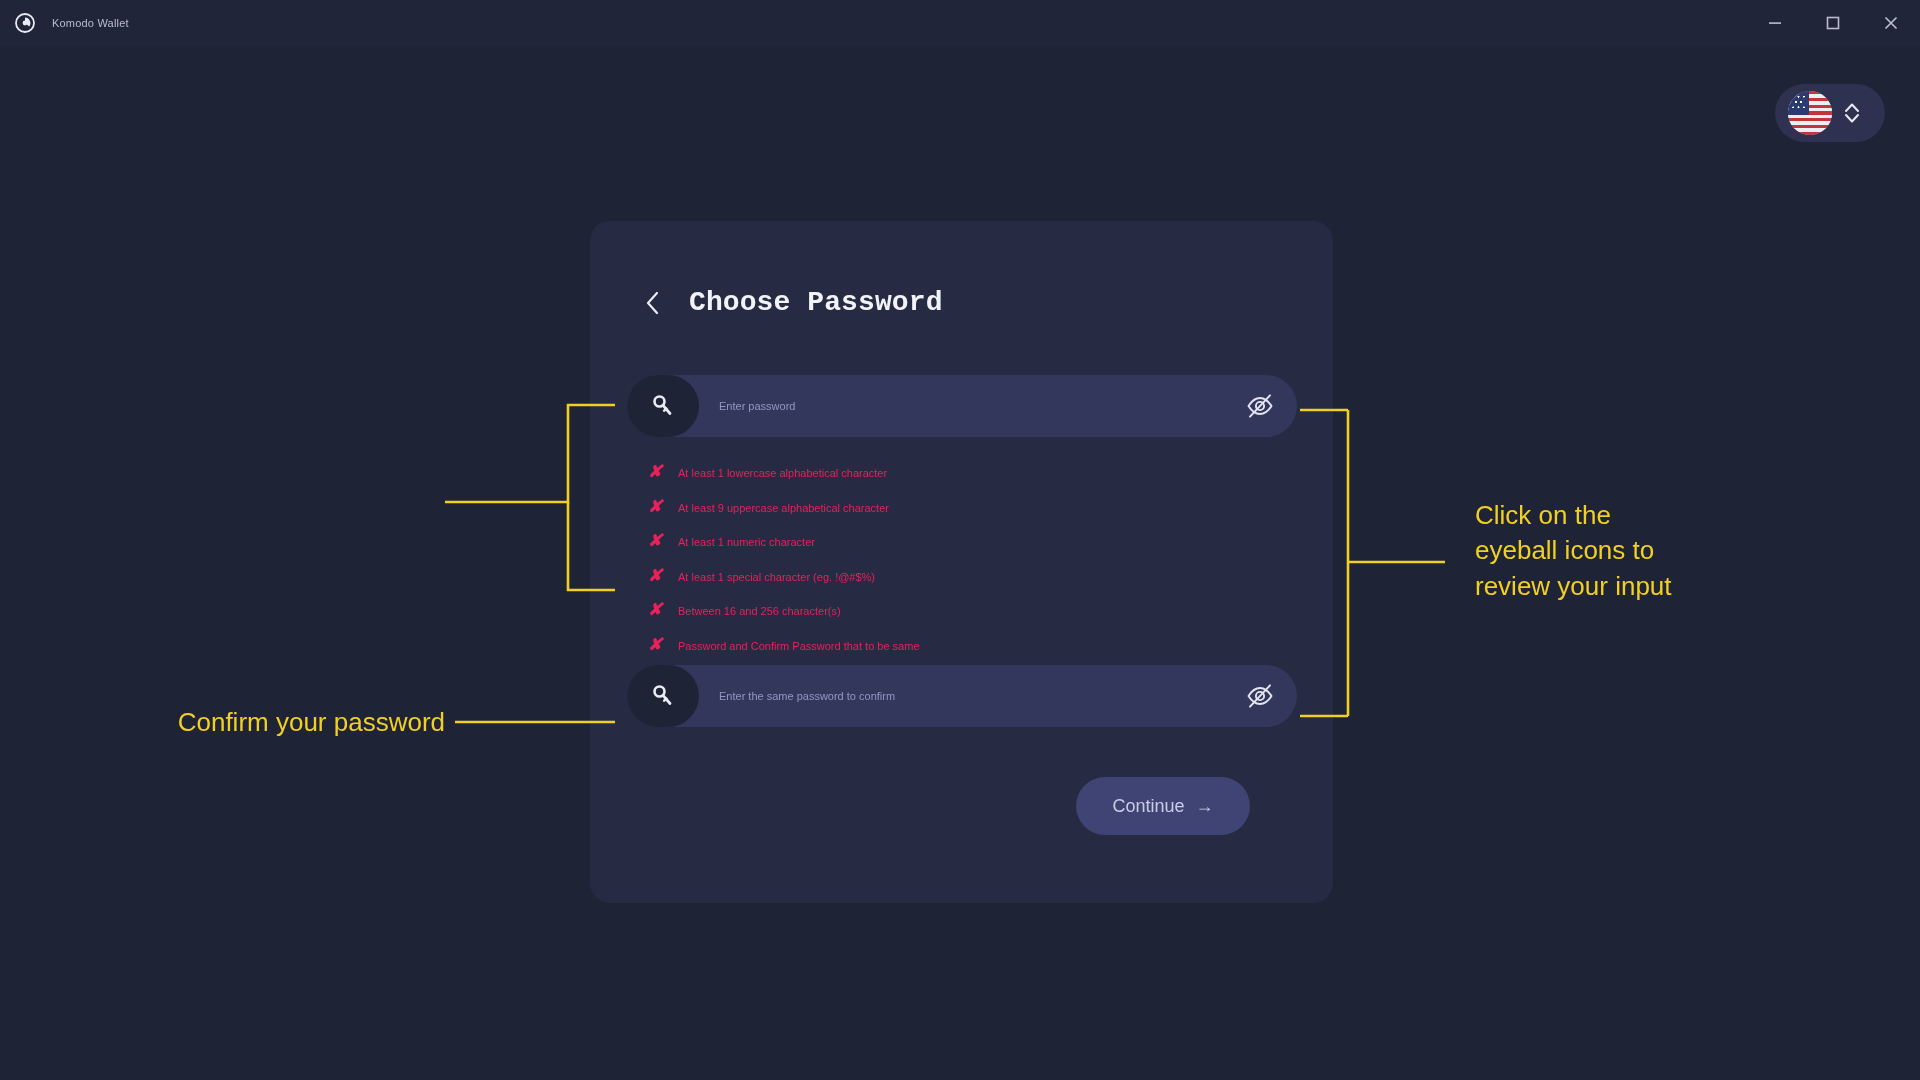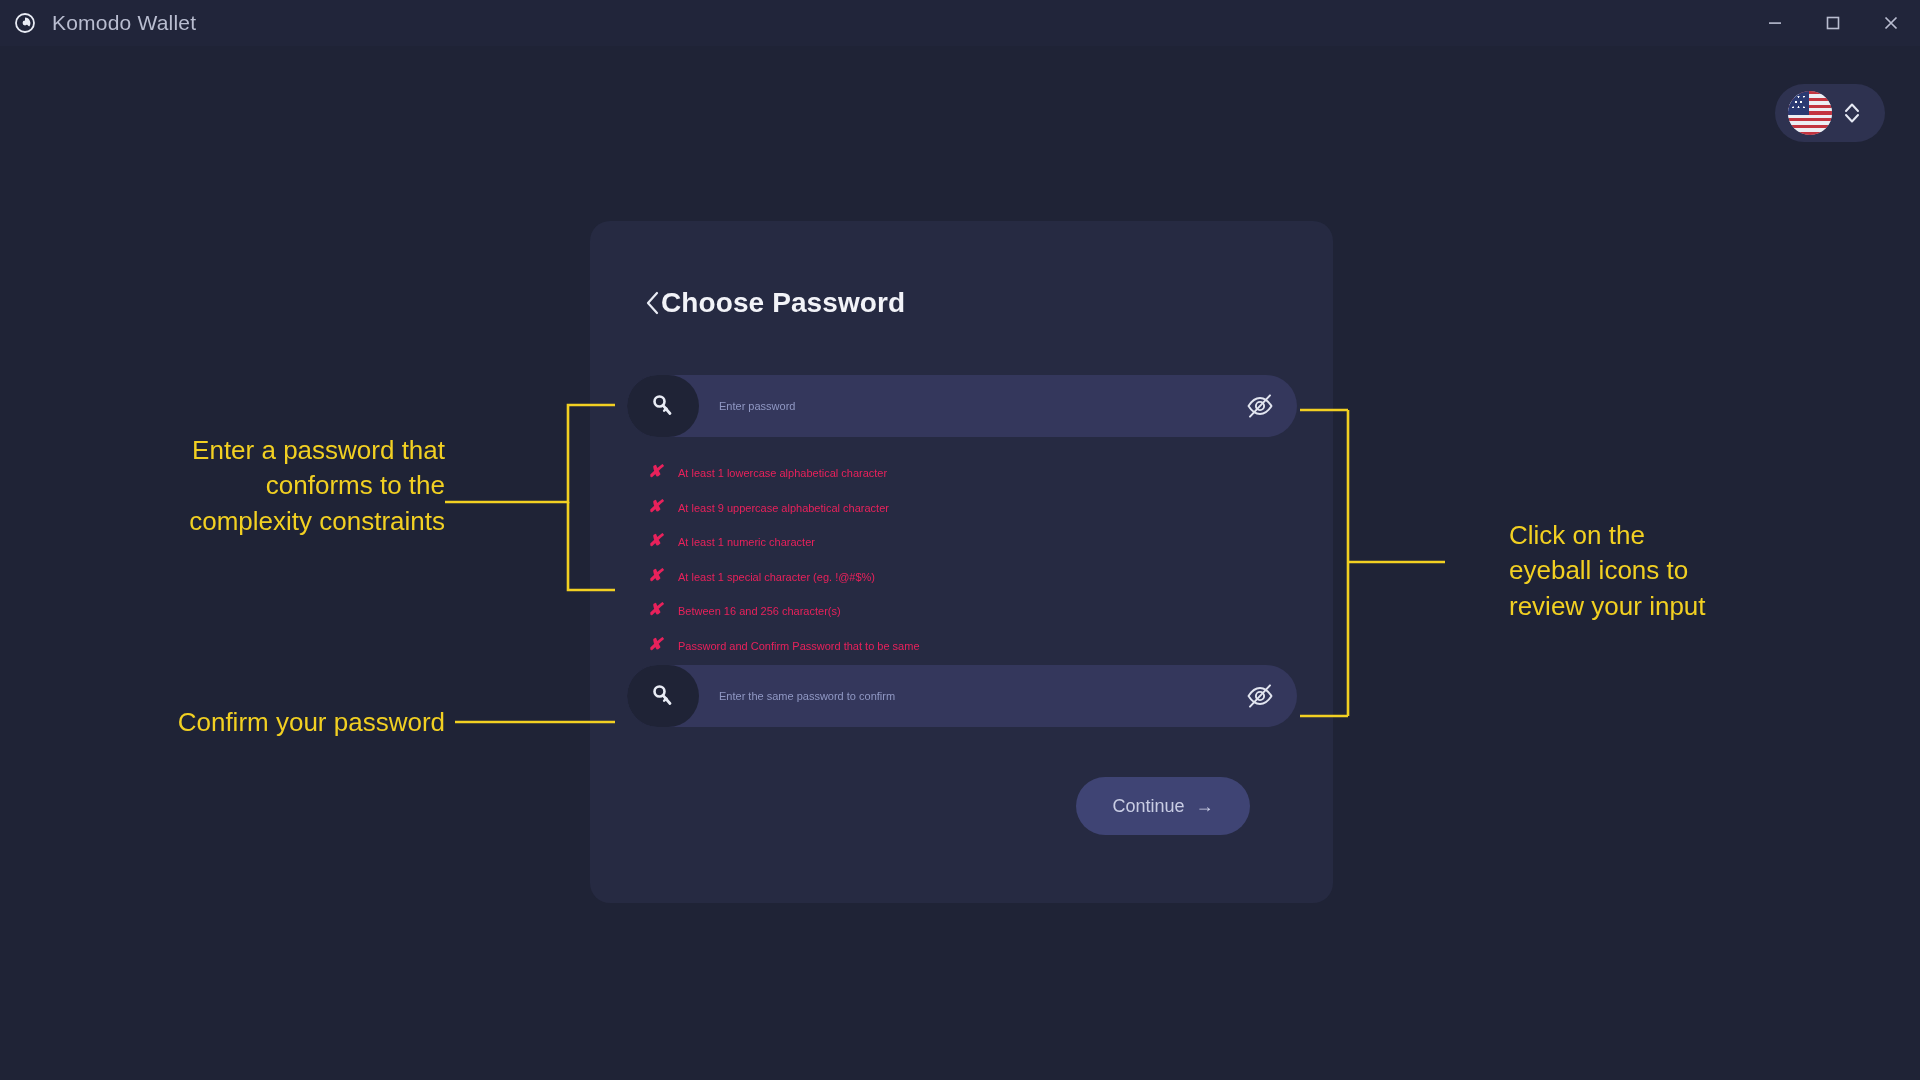--- a/index.html
+++ b/index.html
@@ -11,21 +11,21 @@
   }
   #root { position: relative; width: 1920px; height: 1080px; }
 
   
   .titlebar {
     position: absolute; top: 0; left: 0; width: 1920px; height: 46px;
     background: #21253a; display: flex; align-items: center;
   }
   .tb-logo { margin-left: 15px; width: 20px; height: 20px; display:block; }
   .tb-title {
-    margin-left: 17px; color: #b9bdd0; font-size: 21px; letter-spacing: .2px;
+    margin-left: 17px; color: #b9bdd0; font-size: 11px; letter-spacing: .2px;
   }
   .tb-controls { position: absolute; right: 0; top: 0; height: 46px; display: flex; }
   .tb-btn {
     width: 58px; height: 46px; display: flex; align-items: center; justify-content: center;
   }
   .tb-btn svg { display: block; }
 
   
   .lang-pill {
     position: absolute; left: 1775px; top: 84px;
@@ -63,21 +63,21 @@
   .lang-chev { width: 20px; height: 26px; }
 
   
   .card {
     position: absolute; left: 590px; top: 221px;
     width: 743px; height: 682px;
     background: #262a42; border-radius: 20px;
   }
   .card-head {
     position: absolute; left: 55px; top: 66px;
-    display: flex; align-items: center; 
+    display: flex; align-items: center; gap: 28px; font-family: Liberation Mono, monospace;
   }
   .back-chev { width: 16px; height: 26px; }
   .card-title {
     color: #f2f3f8; font-size: 28px; font-weight: bold; letter-spacing: .1px;
   }
 
   
   .field {
     position: absolute; left: 37px; width: 670px; height: 62px;
     background: #34375c; border-radius: 31px;
@@ -126,21 +126,21 @@
   .continue .arrow { font-size: 18px; line-height: 1; }
 
   
   .anno { position: absolute; inset: 0; pointer-events: none; }
   .anno-text {
     position: absolute; color: #f2d022; font-size: 26px; line-height: 1.36;
     white-space: pre-line;
   }
   .anno-left-1 { left: 70px; top: 433px; width: 375px; text-align: right; }
   .anno-left-2 { left: 70px; top: 705px; width: 375px; text-align: right; }
-  .anno-right-1 { left: 1509px; top: 498px; width: 330px; text-align: left; margin-top: 20px; }
+  .anno-right-1 { left: 1475px; top: 498px; width: 330px; text-align: left; }
 </style>
 </head>
 <body>
 
 <div id="root">
 
   <div class="titlebar">
     <svg class="tb-logo" viewBox="0 0 20 20">
       <circle cx="10" cy="10" r="9" fill="none" stroke="#e9ecf5" stroke-width="1.8"></circle>
       <path d="M10 4.5 A5.5 5.5 0 0 1 14.2 13.4 L10 10 Z" fill="#e9ecf5"></path>
@@ -277,22 +277,19 @@
       <path d="M568 502 L568 590 L615 590" fill="none" stroke="#f2d022" stroke-width="2.6"></path>
 
       <path d="M455 722 L615 722" fill="none" stroke="#f2d022" stroke-width="2.6"></path>
 
       <path d="M1348 410 L1300 410" fill="none" stroke="#f2d022" stroke-width="2.6"></path>
       <path d="M1348 410 L1348 716" fill="none" stroke="#f2d022" stroke-width="2.6"></path>
       <path d="M1348 716 L1300 716" fill="none" stroke="#f2d022" stroke-width="2.6"></path>
       <path d="M1348 562 L1445 562" fill="none" stroke="#f2d022" stroke-width="2.6"></path>
     </svg>
 
-    <div class="anno-text anno-left-1">Enter a password that
-conforms to the
-complexity constraints</div>
     <div class="anno-text anno-left-2">Confirm your password</div>
     <div class="anno-text anno-right-1">Click on the
 eyeball icons to
 review your input</div>
   </div>
 
 </div>
 
 </body></html>

